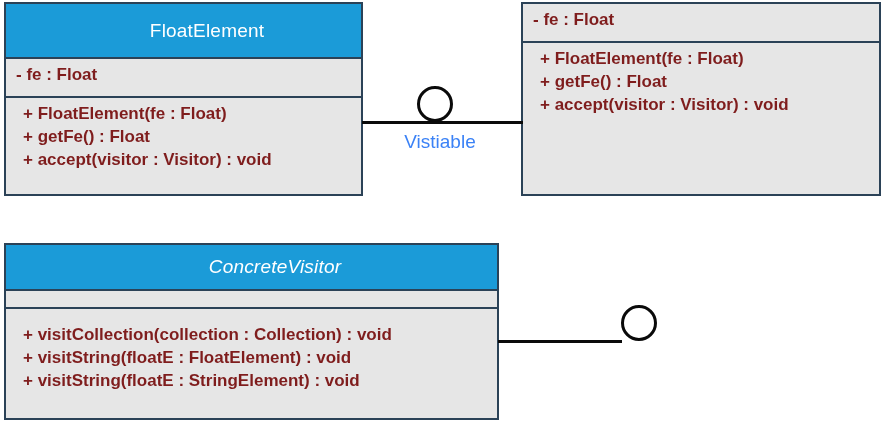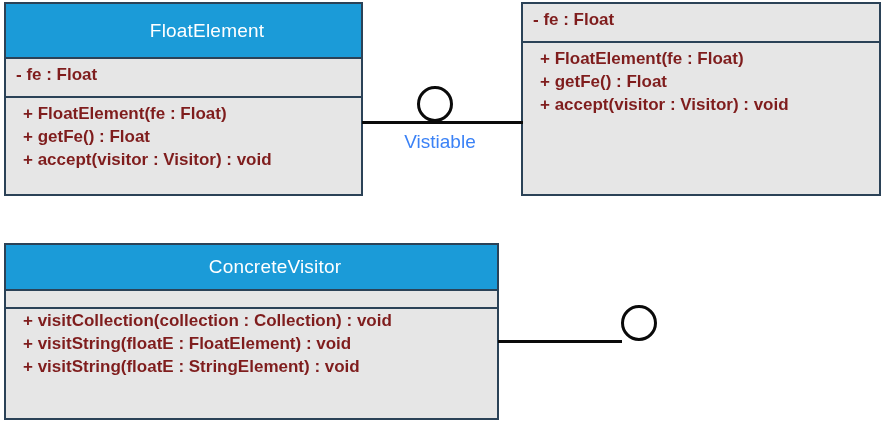--- a/index.html
+++ b/index.html
@@ -107,23 +107,23 @@
       <div class="uml-row">- fe : Float</div>
     </div>
     <div class="uml-compartment last">
       <div class="uml-row">+ FloatElement(fe : Float)</div>
       <div class="uml-row">+ getFe() : Float</div>
       <div class="uml-row">+ accept(visitor : Visitor) : void</div>
     </div>
   </div>
 
   <div class="uml-class" style="left:4px; top:243px; width:495px; height:177px;">
-    <div class="uml-header" style="height:46px;">ConcreteVisitor</div>
+    <div class="uml-header" style="height:46px;font-style:italic;">ConcreteVisitor</div>
     <div class="uml-compartment empty"></div>
-    <div class="uml-compartment last" style="padding-top:0;">
+    <div class="uml-compartment last" style="padding-top:14px;">
       <div class="uml-row">+ visitCollection(collection : Collection) : void</div>
       <div class="uml-row">+ visitString(floatE : FloatElement) : void</div>
       <div class="uml-row">+ visitString(floatE : StringElement) : void</div>
     </div>
   </div>
 
   <div class="connector" style="left:0; top:0; width:884px; height:424px; pointer-events:none;">
     <div class="conn-line" style="left:362px; top:121px; width:161px;"></div>
     <div class="conn-circle" style="left:417px; top:86px; width:36px; height:36px;"></div>
     <div class="conn-label" style="left:375px; top:131px; width:130px;">Vistiable</div>

